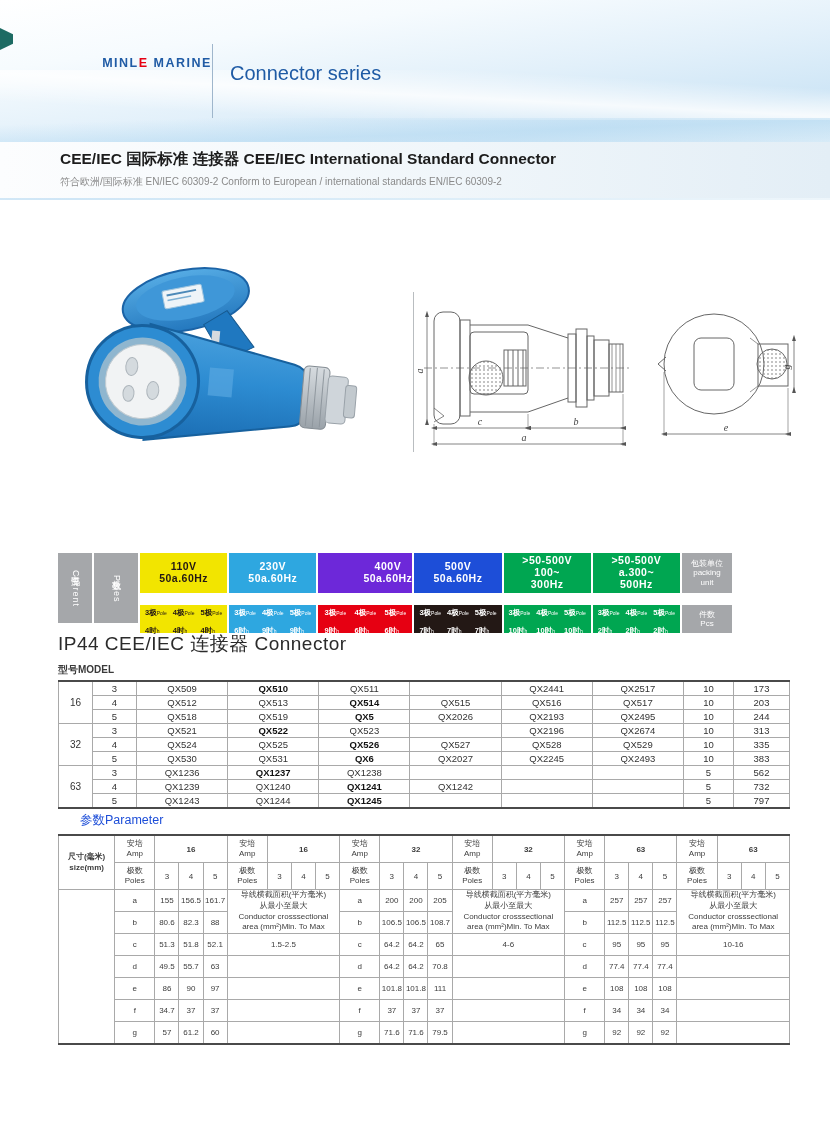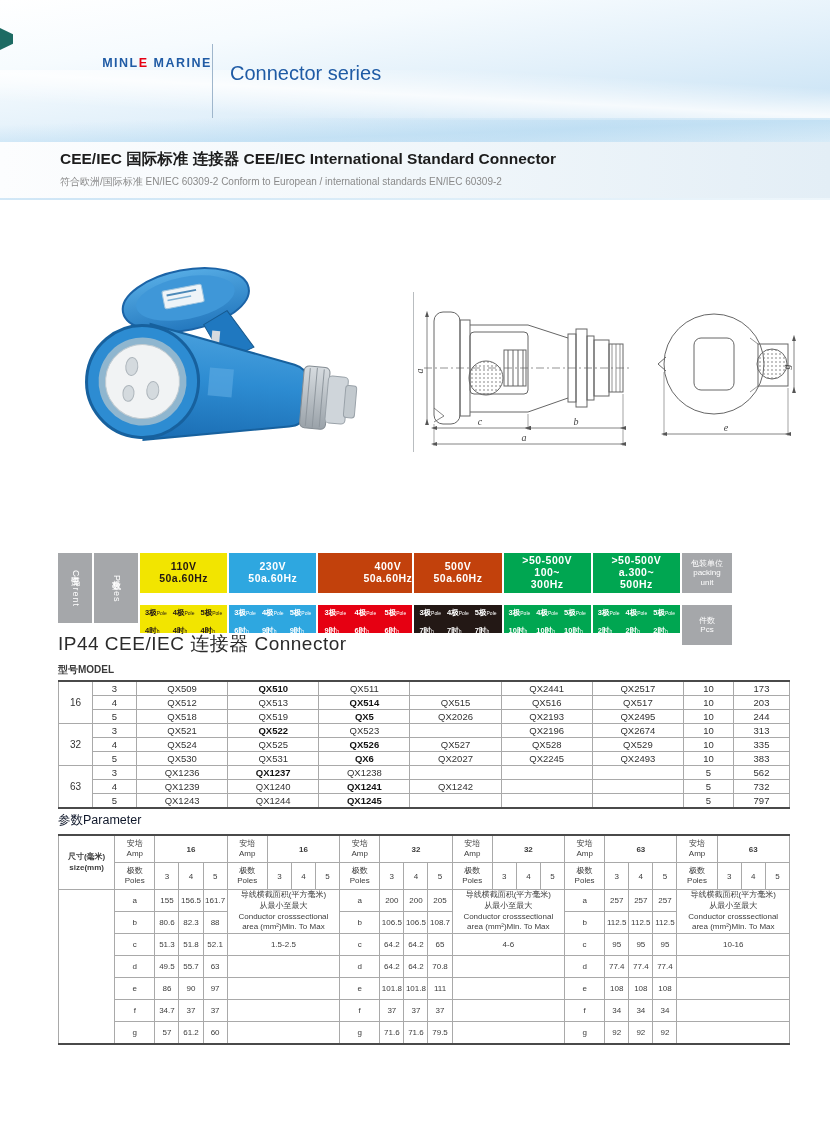--- a/index.html
+++ b/index.html
@@ -48,36 +48,36 @@
   .strip-head{height:40px;display:flex;flex-direction:column;align-items:center;justify-content:center;line-height:1.12;}
   .strip-head .l{font-size:10.5px;font-weight:bold;letter-spacing:.5px;}
   .strip-poles{height:28px;display:flex;align-items:center;justify-content:space-around;padding:0 2px;}
   .pole-cell{text-align:left;line-height:1.15;}
   .pole-line{white-space:nowrap;}
   .pz{font-size:7.5px;font-weight:bold;}
   .ps{font-size:5px;}
   .gray{background:#a5a7aa;color:#fff;}
   .gray .l{font-size:8px;font-weight:normal;line-height:1.15;}
   .gray2-top{height:40px;display:flex;flex-direction:column;align-items:center;justify-content:center;line-height:1.15;}
-  .gray2-bot{height:40px;display:flex;flex-direction:column;align-items:center;justify-content:center;line-height:1.15;}
+  .gray2-bot{height:28px;display:flex;flex-direction:column;align-items:center;justify-content:center;line-height:1.15;}
 
   
   .model-section{position:absolute;left:58px;top:631px;width:732px;}
   .model-title{font-size:19px;color:#2b2b2b;letter-spacing:.5px;}
   .model-label{font-size:10px;color:#3a3a3a;margin-top:6px;margin-bottom:3px;font-weight:bold;}
   table.model{width:732px;border-collapse:collapse;table-layout:fixed;
        border-top:2px solid #4a4a4a;border-bottom:2px solid #4a4a4a;}
   table.model td{border:1px solid #a9a9a9;font-size:9.5px;color:#333;text-align:center;height:13px;padding:0;}
   table.model tr.group-start td{border-top:1.5px solid #5a5a5a;}
   table.model td.bold{font-weight:bold;color:#111;}
   table.model td.current-cell{font-size:10px;}
 
   
   .param-section{position:absolute;left:58px;top:812px;width:732px;}
-  .param-title{font-size:12.5px;color:#0f172a;margin-bottom:5px;}
+  .param-title{font-size:12.5px;color:#1d4ed8;margin-bottom:5px;margin-left:22px;}
   table.param{width:732px;border-collapse:collapse;table-layout:fixed;
        border-top:2px solid #4a4a4a;border-bottom:2px solid #4a4a4a;}
   table.param td{border:1px solid #a9a9a9;font-size:8px;color:#3c3c3c;text-align:center;padding:0;}
   td.size-label{font-size:9px;font-weight:bold;line-height:1.3;color:#222;}
   td.sub-label{font-size:6.5px;line-height:1.2;}
   td.amp-val{font-weight:bold;font-size:9px;color:#111;}
   td.row-label{font-size:8px;}
   tr.hrow td{height:26px;}
   tr.brow td{height:21px;}
   td.note{font-size:6.3px;line-height:1.35;color:#555;}
@@ -259,41 +259,41 @@
           <div class="pole-line"><span class="pz">4极</span><span class="ps">Pole</span></div>
           <div class="pole-line"><span class="pz">9时</span><span class="ps">h</span></div>
         </div>
         <div class="pole-cell">
           <div class="pole-line"><span class="pz">5极</span><span class="ps">Pole</span></div>
           <div class="pole-line"><span class="pz">9时</span><span class="ps">h</span></div>
         </div>
       </div>
     </div>
     <div class="strip-col">
-      <div class="strip-head" style="background: #c2410c; color: rgb(255, 255, 255); padding-left: 45px;">
+      <div class="strip-head" style="background: #6d28d9; color: rgb(255, 255, 255); padding-left: 45px;">
         <div class="l">400V</div>
         <div class="l">50a.60Hz</div>
       </div>
       <div class="strip-poles" style="background: rgb(230, 0, 18); color: rgb(255, 255, 255);">
         <div class="pole-cell">
           <div class="pole-line"><span class="pz">3极</span><span class="ps">Pole</span></div>
           <div class="pole-line"><span class="pz">9时</span><span class="ps">h</span></div>
         </div>
         <div class="pole-cell">
           <div class="pole-line"><span class="pz">4极</span><span class="ps">Pole</span></div>
           <div class="pole-line"><span class="pz">6时</span><span class="ps">h</span></div>
         </div>
         <div class="pole-cell">
           <div class="pole-line"><span class="pz">5极</span><span class="ps">Pole</span></div>
           <div class="pole-line"><span class="pz">6时</span><span class="ps">h</span></div>
         </div>
       </div>
     </div>
     <div class="strip-col">
-      <div class="strip-head" style="background: #c2410c; color: rgb(255, 255, 255);">
+      <div class="strip-head" style="background: #1d4ed8; color: rgb(255, 255, 255);">
         <div class="l">500V</div>
         <div class="l">50a.60Hz</div>
       </div>
       <div class="strip-poles" style="background: rgb(35, 24, 21); color: rgb(255, 255, 255);">
         <div class="pole-cell">
           <div class="pole-line"><span class="pz">3极</span><span class="ps">Pole</span></div>
           <div class="pole-line"><span class="pz">7时</span><span class="ps">h</span></div>
         </div>
         <div class="pole-cell">
           <div class="pole-line"><span class="pz">4极</span><span class="ps">Pole</span></div>

